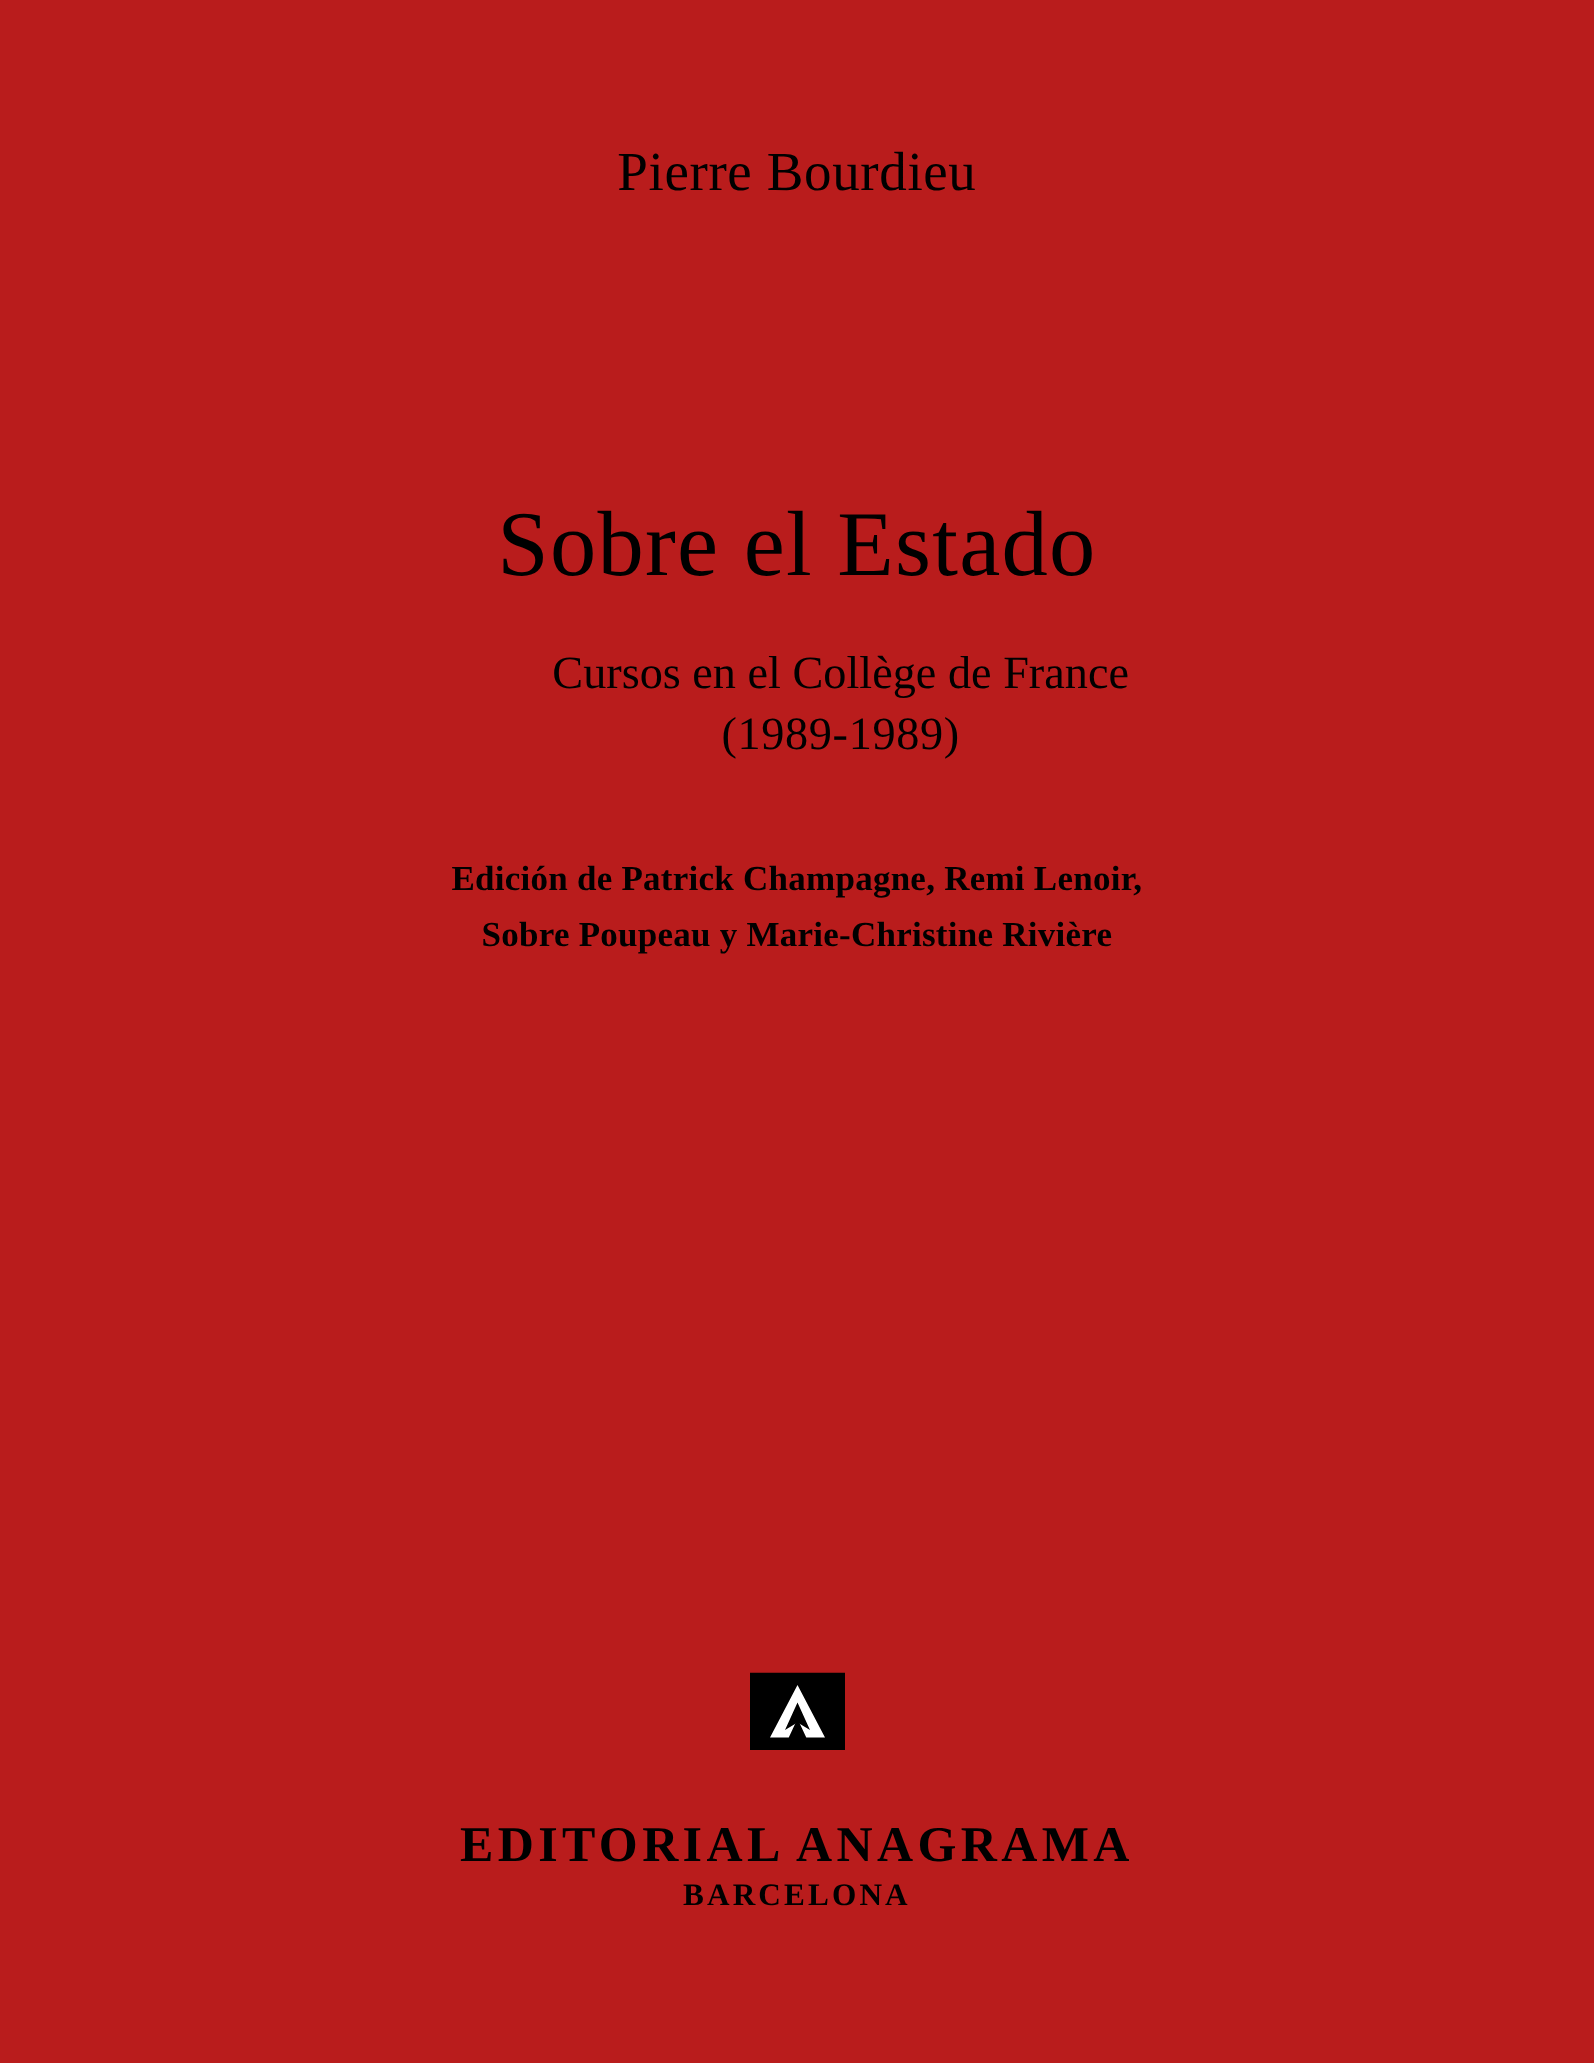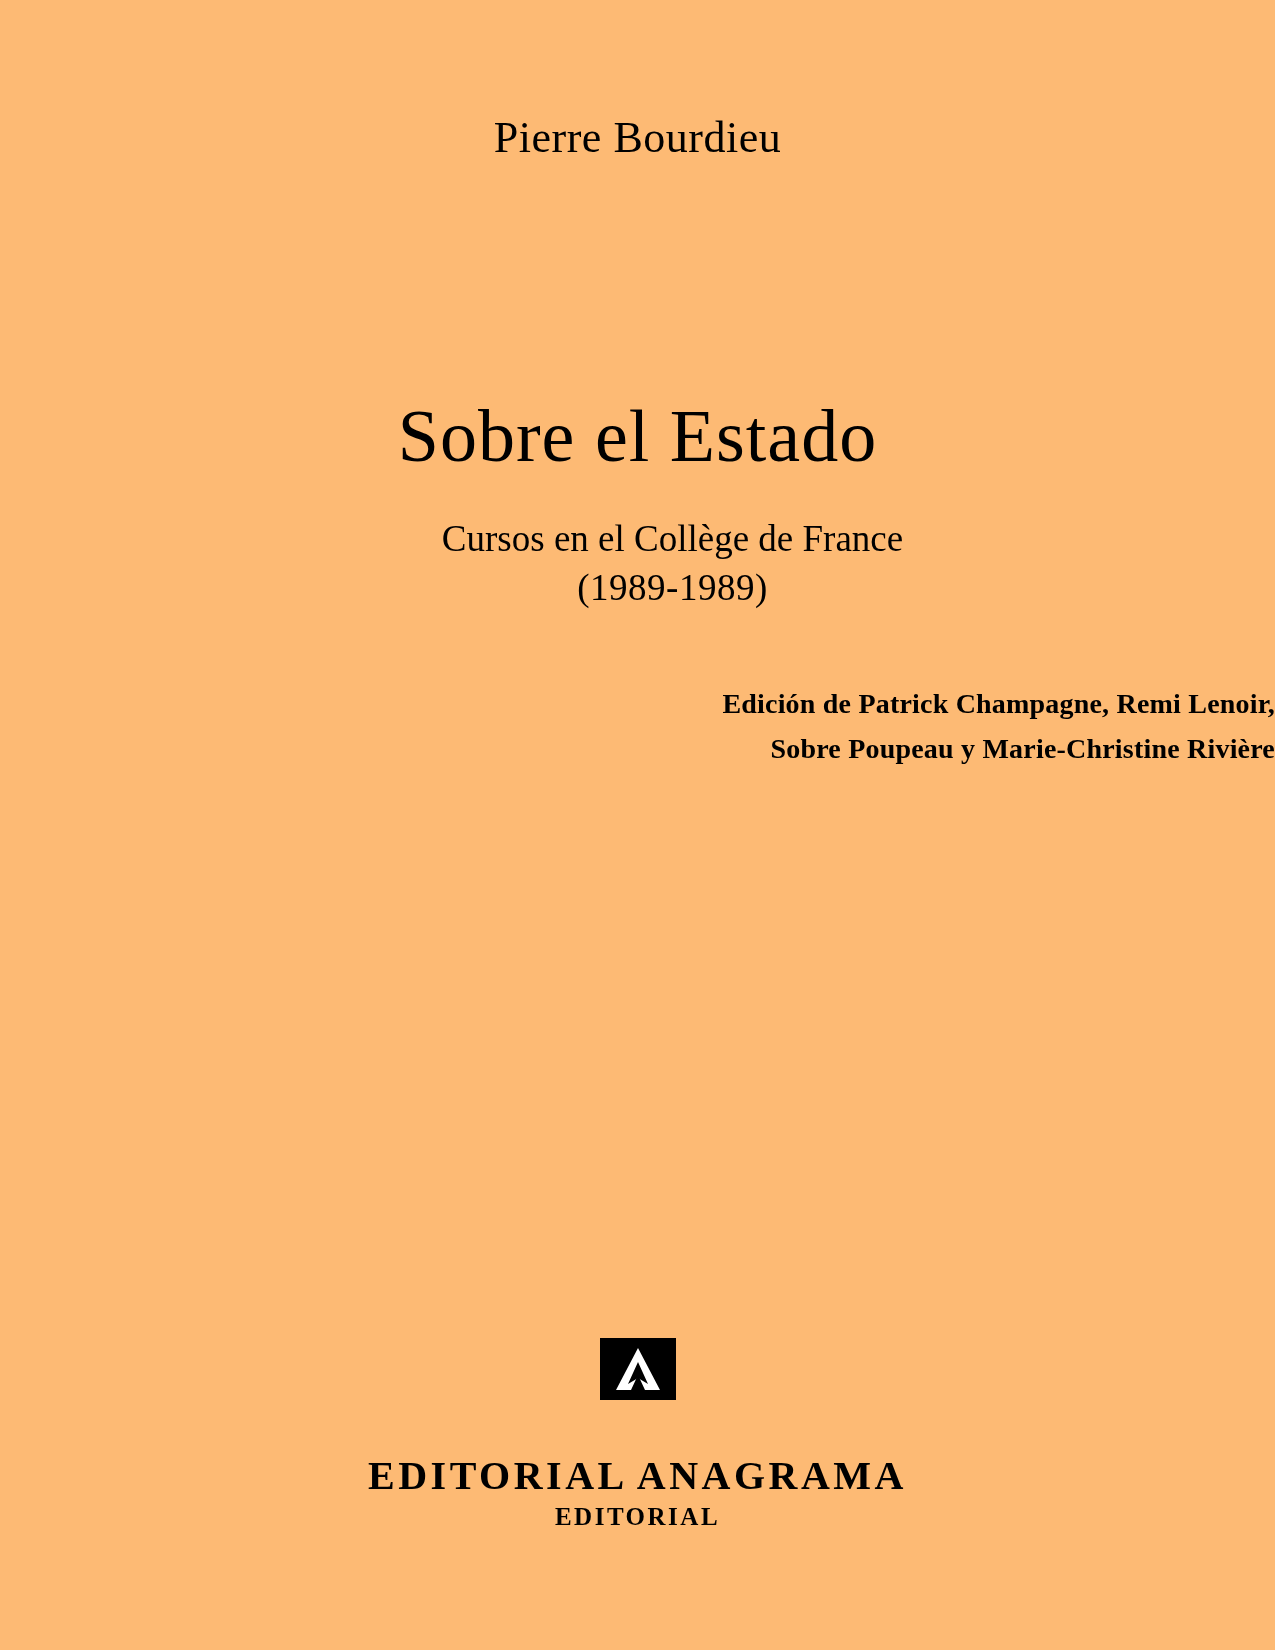--- a/index.html
+++ b/index.html
@@ -5,21 +5,21 @@
   html, body {
     margin: 0;
     padding: 0;
     background: #ffffff;
   }
   .page {
     position: relative;
     width: 1275px;
     height: 1650px;
     margin: 0 auto;
-    background: #fdba74;
+    background: #b91c1c;
     font-family: "Liberation Serif", serif;
     color: #000000;
     overflow: hidden;
   }
   .block {
     position: absolute;
     width: 100%;
     text-align: center;
     left: 0;
   }
@@ -51,21 +51,20 @@
     display: block;
     letter-spacing: 0.5px;
   }
   
   .editors {
     top: 682px;
     font-size: 28px;
     line-height: 1.6;
     font-weight: 700;
     letter-spacing: 0.2px;
-    text-align: right;
   }
   .editors .line {
     display: block;
   }
   
   .logo {
     position: absolute;
     top: 1338px;
     left: 0;
     width: 100%;
@@ -111,15 +110,15 @@
       <svg width="76" height="62" viewBox="0 0 76 62" xmlns="http://www.w3.org/2000/svg" aria-hidden="true">
         <rect x="0" y="0" width="76" height="62" fill="#000000"></rect>
         <path d="M38 10 L60 52 L45 52 L38 37 L31 52 L16 52 Z" fill="#ffffff"></path>
         <path d="M38 24 L48 46 L38 40 L28 46 Z" fill="#000000"></path>
       </svg>
     </span>
   </div>
 
   <div class="block publisher">EDITORIAL ANAGRAMA</div>
 
-  <div class="block city">EDITORIAL</div>
+  <div class="block city">BARCELONA</div>
 
 </div>
 
 </body></html>

